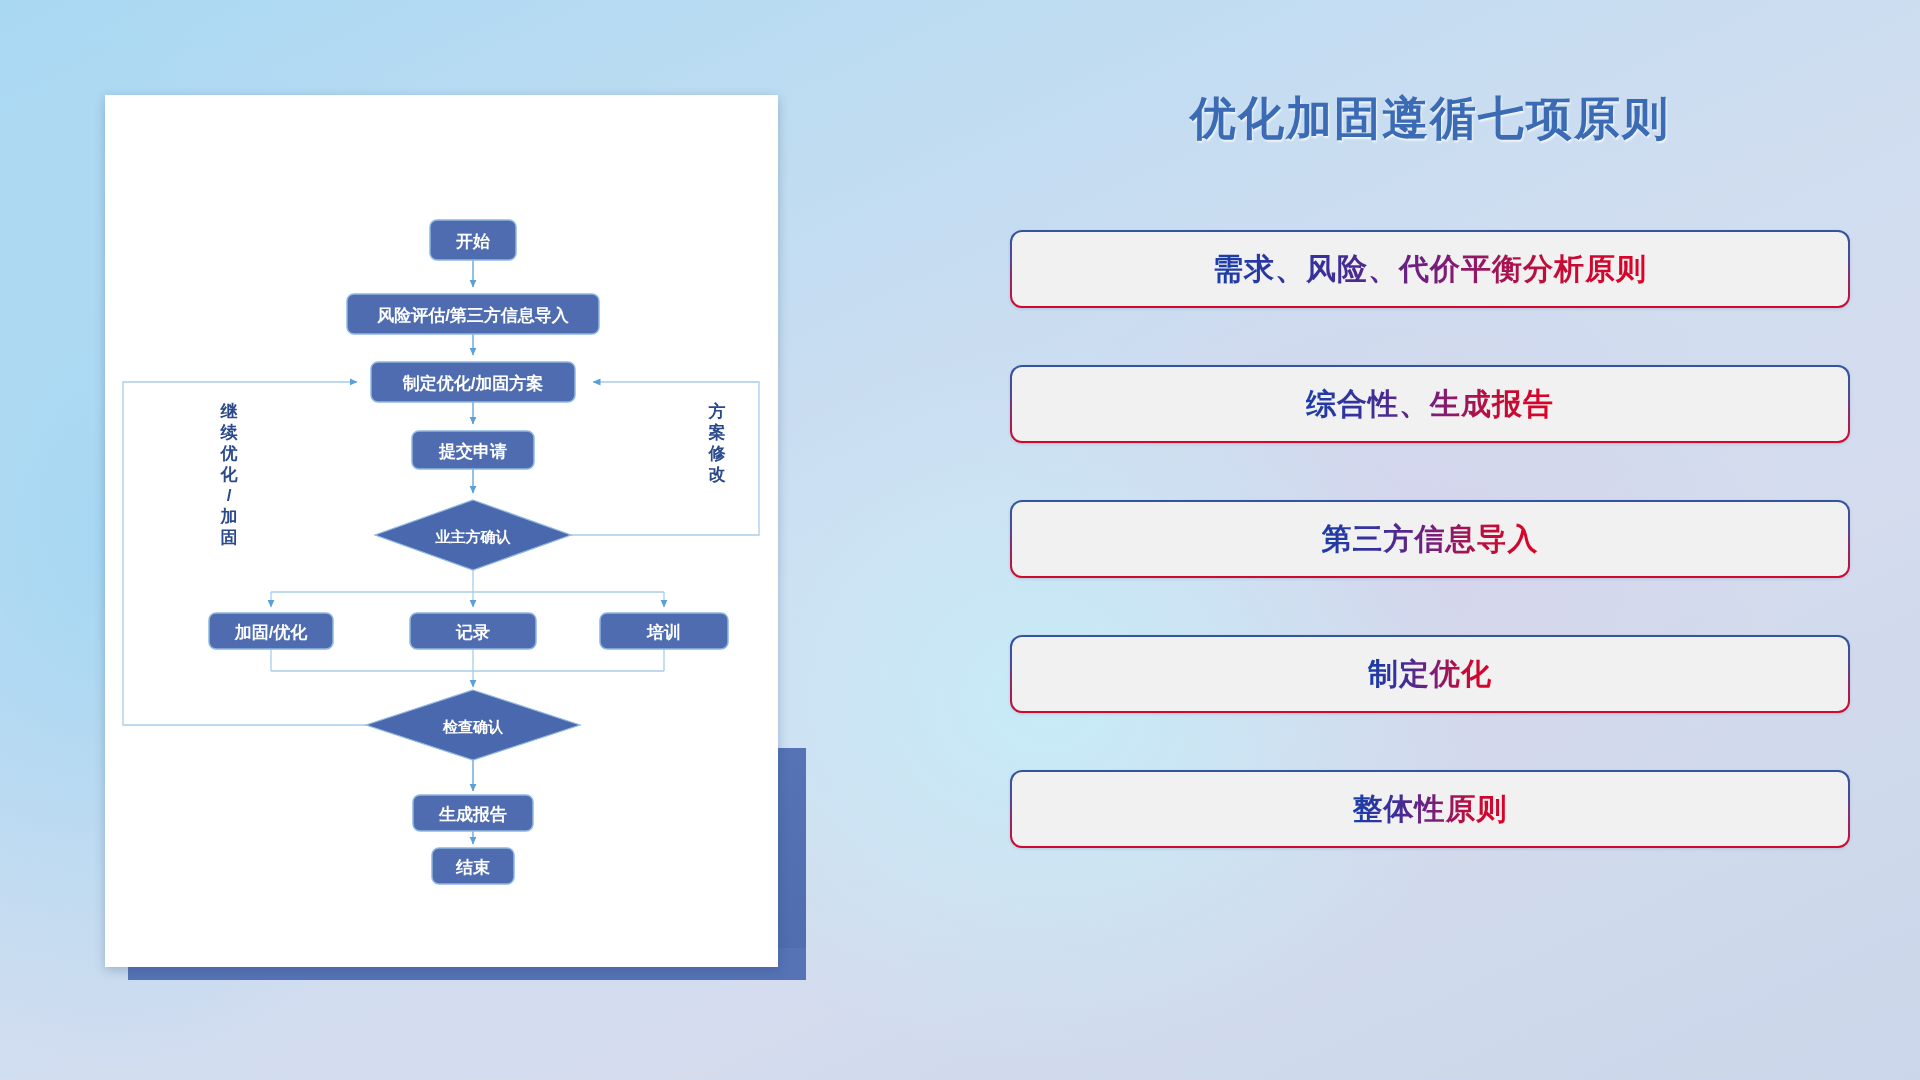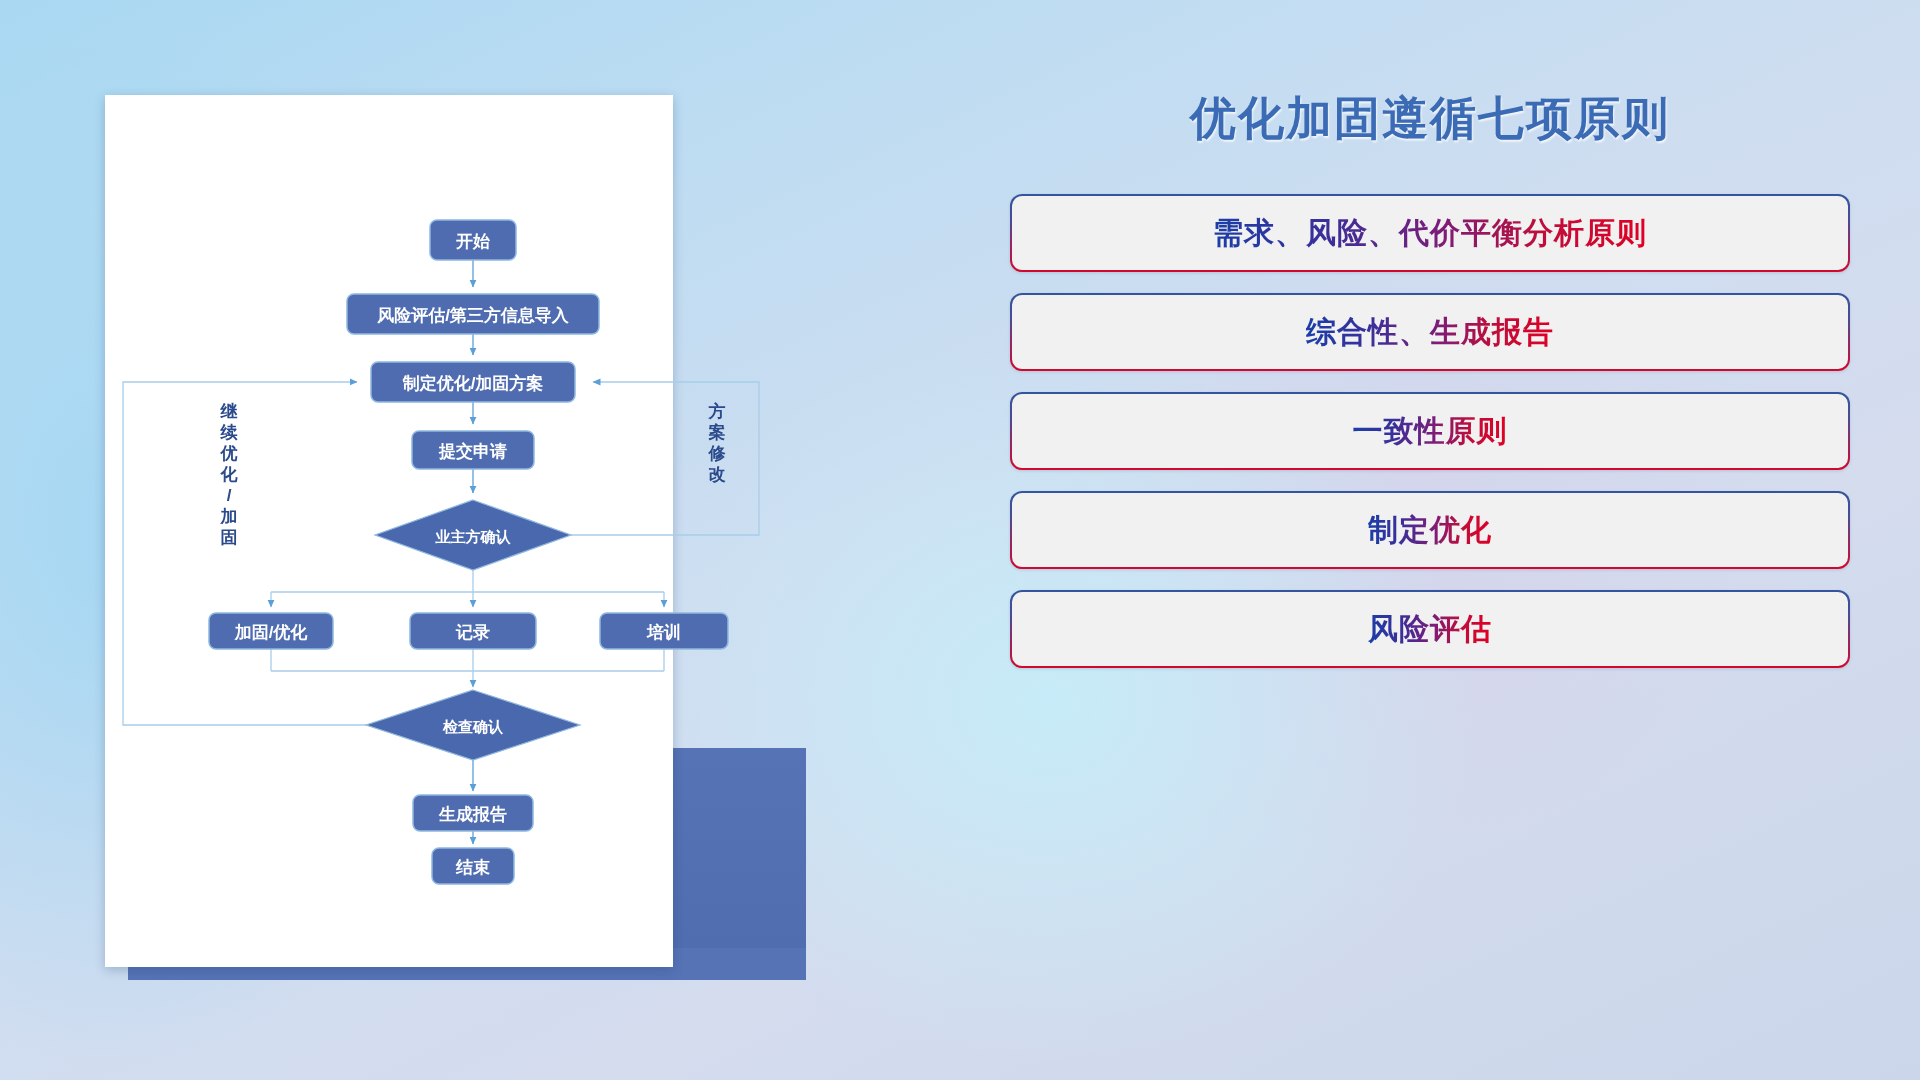--- a/index.html
+++ b/index.html
@@ -39,21 +39,21 @@
     top: 948px;
     width: 678px;
     height: 32px;
     background: #5573b5;
   }
 
   #flow-card {
     position: absolute;
     left: 105px;
     top: 95px;
-    width: 568px;
+    width: 673px;
     height: 872px;
     background: #ffffff;
     box-shadow: 0 3px 10px rgba(40,70,120,0.28);
   }
 
   #flow-svg { position: absolute; left: 0; top: 0; }
 
   
   .node-rect { fill: #4f6cb0; stroke: #8fb8e0; stroke-width: 1.5; }
   .node-diamond { fill: #4a68ad; stroke: #8fb8e0; stroke-width: 1.2; }
@@ -108,20 +108,21 @@
     border: 2px solid transparent;
     background-image:
       linear-gradient(#f1f1f1, #f1f1f1),
       linear-gradient(180deg, #33559e 0%, #4a4b93 34%, #8e2a63 62%, #d5072c 100%);
     background-origin: border-box;
     background-clip: padding-box, border-box;
     display: flex;
     align-items: center;
     justify-content: center;
     box-shadow: 0 1px 3px rgba(60,80,130,0.18);
+    margin-top: 36px;
   }
 
   .principle-text {
     font-size: 30px;
     font-weight: bold;
     letter-spacing: 1px;
     background: linear-gradient(90deg, #1b3ea8 0%, #3a2f9a 26%, #7a1d7a 52%, #c00d3a 76%, #e00024 100%);
     -webkit-background-clip: text;
     background-clip: text;
     color: transparent;
@@ -246,24 +247,24 @@
     <div id="panel-title">优化加固遵循七项原则</div>
 
     <div class="principle-list" id="principle-list">
         <div class="principle-item">
           <span class="principle-text">需求、风险、代价平衡分析原则</span>
         </div>
         <div class="principle-item">
           <span class="principle-text">综合性、生成报告</span>
         </div>
         <div class="principle-item">
-          <span class="principle-text">一致性原则</span>
+          <span class="principle-text">第三方信息导入</span>
         </div>
         <div class="principle-item">
           <span class="principle-text">制定优化</span>
         </div>
         <div class="principle-item">
-          <span class="principle-text">风险评估</span>
+          <span class="principle-text">整体性原则</span>
         </div>
       </div>
   </div>
 
 </div>
 
 </body></html>

